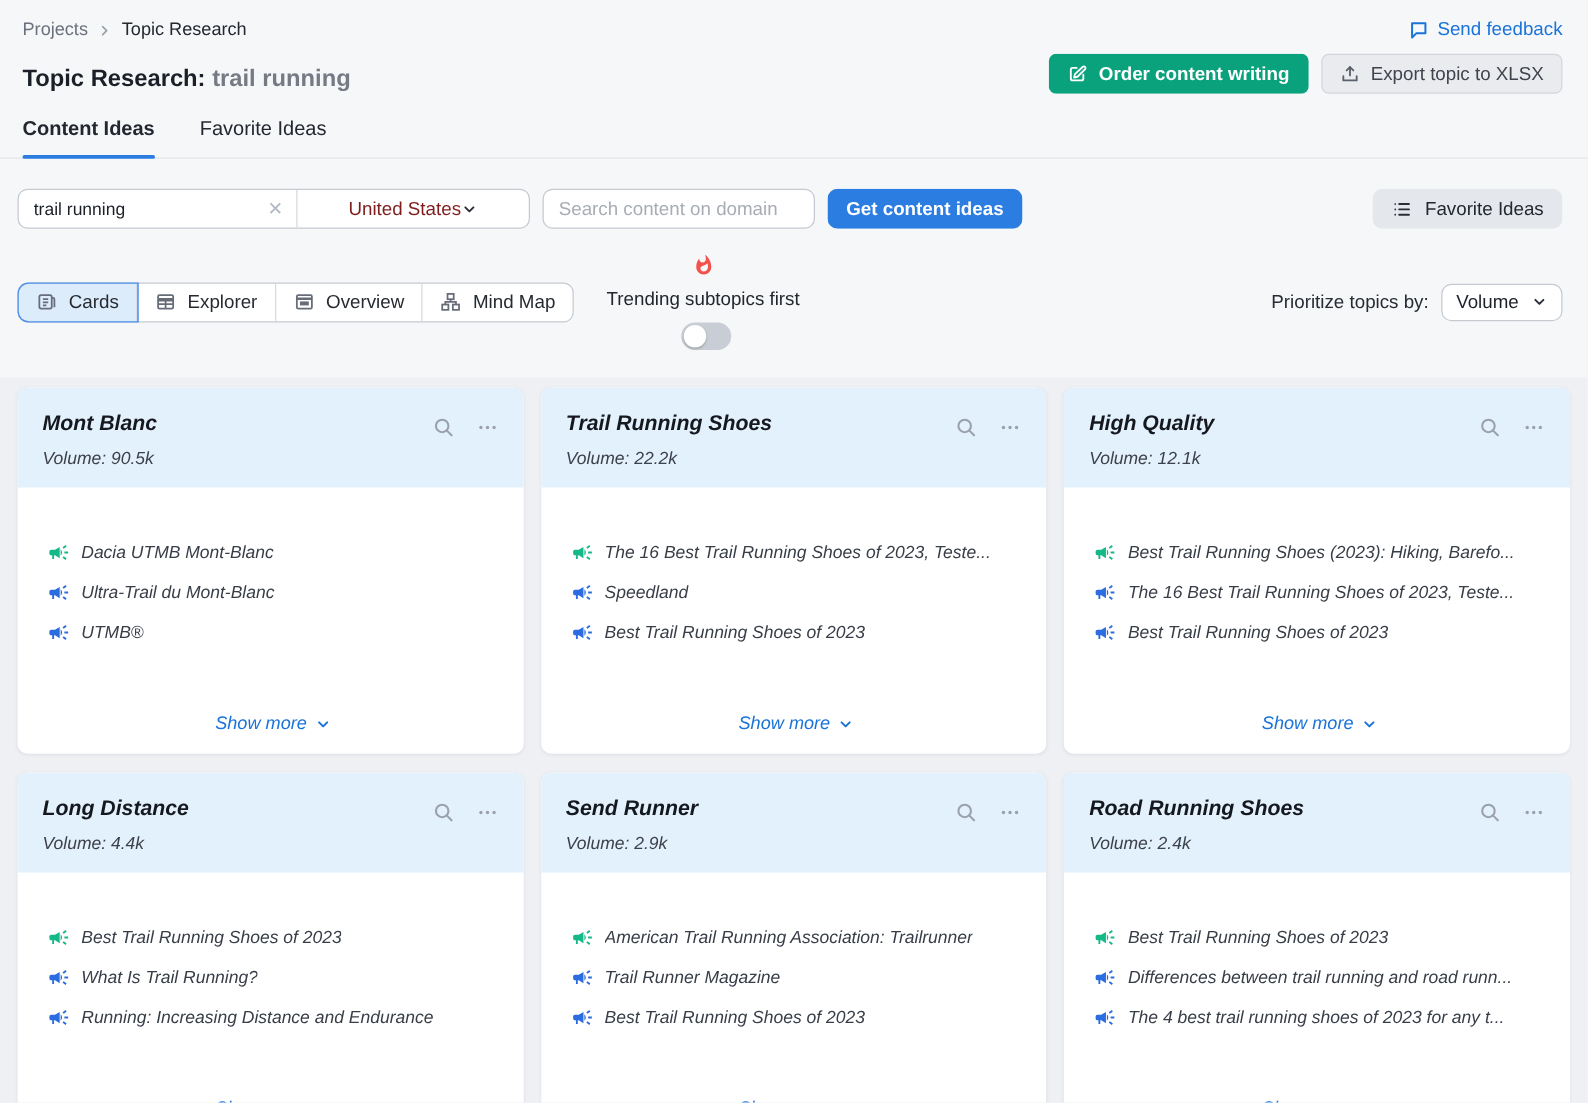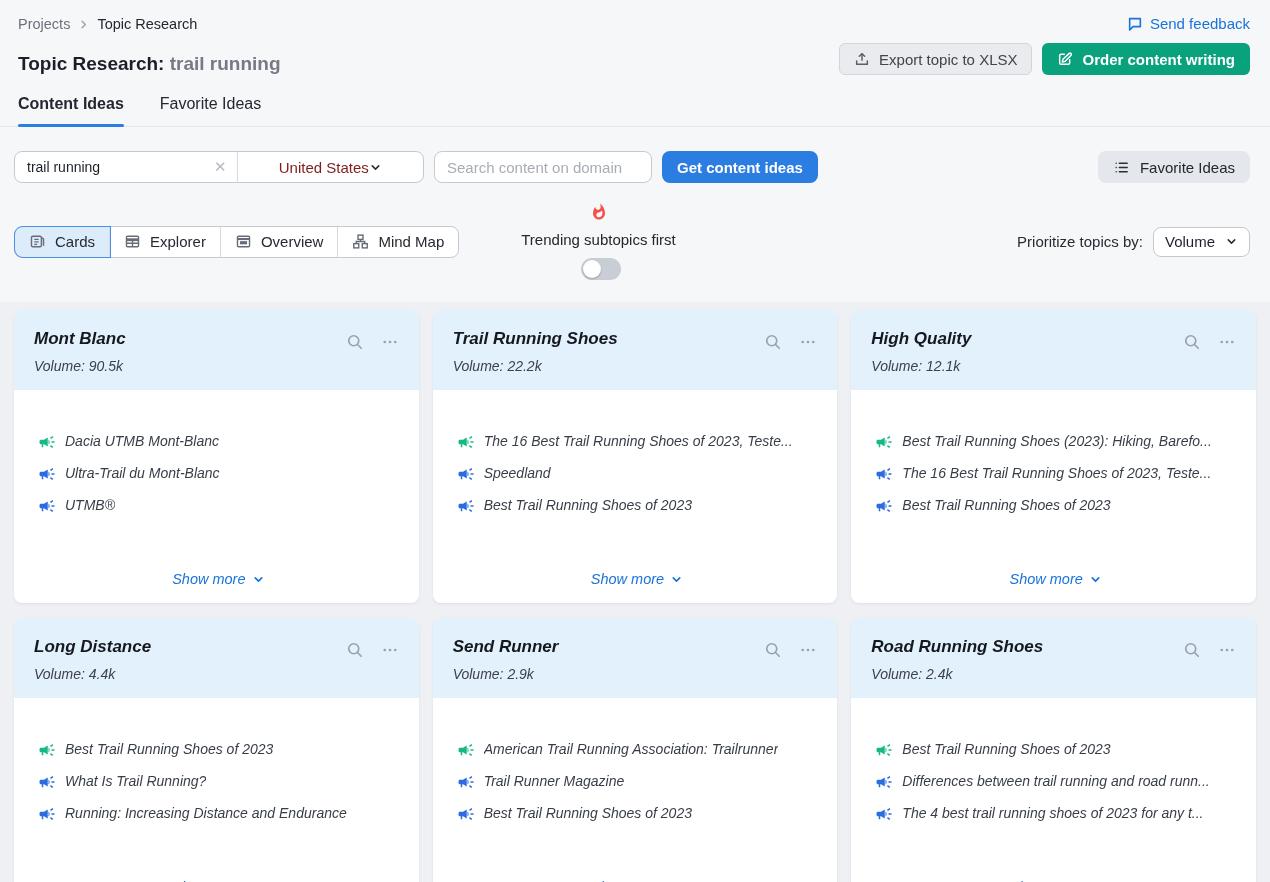--- a/index.html
+++ b/index.html
@@ -47,21 +47,21 @@
   .kw-clear { color:#b4bac2; font-size:15px; cursor:pointer; padding-left:6px; }
   .country-select { display:flex; align-items:center; justify-content:center; width:210px;
                     border-left:1px solid #d7dade; padding:0 12px; cursor:pointer; font-size:15px; color:#7f1d1d; }
   .domain-input { height:32px; width:218px; margin-left:10px; border:1px solid #c5cad1; border-radius:8px;
                   padding:0 12px; font-size:15px; color:#1c2028; outline:none; background:#fff; font-family:inherit; }
   .domain-input::placeholder { color:#a8adb5; }
   .btn-get { margin-left:10px; background:var(--accent-blue,#2b7de2); color:#fff; font-weight:600; border-radius:8px; }
   .spacer { flex:1; }
   .btn-fav { background:#e4e7eb; color:#23272f; border-radius:8px; gap:10px; }
 
-  .switch-row { display:flex; align-items:center; margin-top:20px; padding:0 20px 0 14px;gap:36px; }
+  .switch-row { display:flex; align-items:center; margin-top:20px; padding:0 20px 0 14px; }
   .seg { display:flex; height:32px; background:#fff; border:1px solid #c5cad1; border-radius:8px; }
   .seg-item { display:flex; align-items:center; gap:9px; padding:0 14px; font-size:15px; color:#262a31;
               border-right:1px solid #d7dade; cursor:pointer; }
   .seg-item:last-child { border-right:none; }
   .seg-item.active { background:#dcecfb; box-shadow:0 0 0 1px #4a8fe8; border-radius:8px 0 0 8px; }
   .seg-icon { color:#676d78; }
 
   .trending { display:flex; align-items:center; gap:10px; margin-left:26px; font-size:15px; color:#23272e;flex-direction:column; }
   .toggle { width:40px; height:22px; background:#c9ced6; border-radius:11px; position:relative; cursor:pointer; margin-left:4px; }
   .toggle .knob { position:absolute; top:2px; left:2px; width:18px; height:18px; background:#fff; border-radius:50%;
@@ -114,38 +114,38 @@
       <span>Send feedback</span>
     </div>
   </div>
 
   <div class="title-row pad">
     <h1 class="page-title">
       <span>Topic Research:</span>
       <span class="query">trail running</span>
     </h1>
     <div class="title-actions">
+      <div class="btn btn-order">
+        <span>
+          <svg width="16" height="16" viewBox="0 0 24 24" fill="none" stroke="#fff" stroke-width="2.2" stroke-linecap="round" stroke-linejoin="round">
+              <path d="M11 5H6a2 2 0 0 0-2 2v11a2 2 0 0 0 2 2h11a2 2 0 0 0 2-2v-5"></path>
+              <path d="M18.4 3.6a2 2 0 0 1 2.8 2.8L12 15.6 8 16.5l.9-4z"></path>
+            </svg>
+        </span>
+        <span>Order content writing</span>
+      </div>
       <div class="btn btn-export">
         <span>
           <svg width="16" height="16" viewBox="0 0 24 24" fill="none" stroke="#5a6069" stroke-width="2.2" stroke-linecap="round" stroke-linejoin="round">
               <path d="M4 15v5h16v-5"></path>
               <path d="M12 14V4"></path>
               <path d="M8 8l4-4 4 4"></path>
             </svg>
         </span>
         <span>Export topic to XLSX</span>
-      </div>
-      <div class="btn btn-order">
-        <span>
-          <svg width="16" height="16" viewBox="0 0 24 24" fill="none" stroke="#fff" stroke-width="2.2" stroke-linecap="round" stroke-linejoin="round">
-              <path d="M11 5H6a2 2 0 0 0-2 2v11a2 2 0 0 0 2 2h11a2 2 0 0 0 2-2v-5"></path>
-              <path d="M18.4 3.6a2 2 0 0 1 2.8 2.8L12 15.6 8 16.5l.9-4z"></path>
-            </svg>
-        </span>
-        <span>Order content writing</span>
       </div>
     </div>
   </div>
 
   <div class="tabs-bar">
     <div class="tab active">Content Ideas</div>
     <div class="tab">Favorite Ideas</div>
   </div>
 
   <div class="filter-row">

